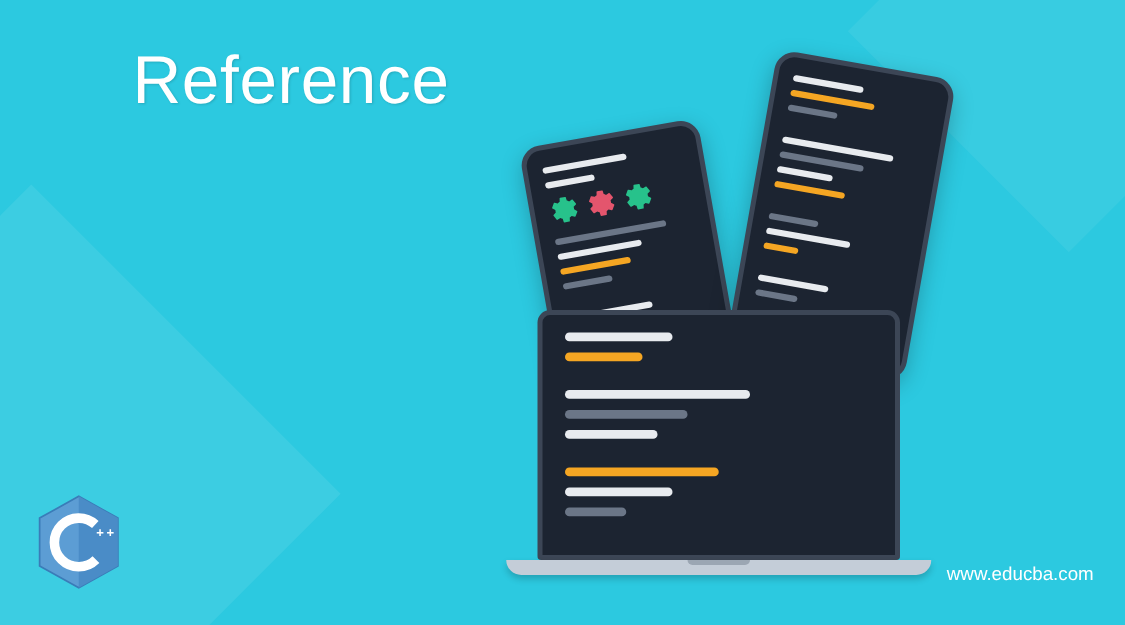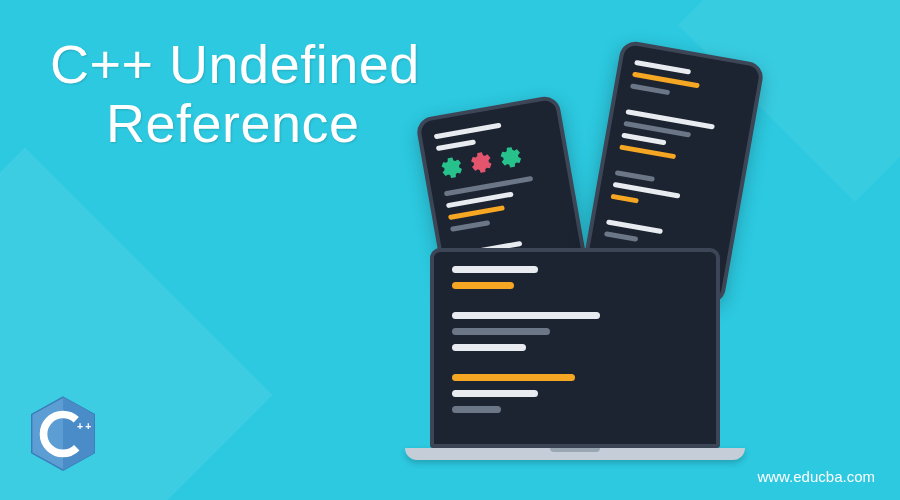--- a/index.html
+++ b/index.html
@@ -46,21 +46,21 @@
     .logo {
       position: absolute;
       left: 28px;
       bottom: 25px;
       width: 70px;
       height: 80px;
     }
     .website {
       position: absolute;
       right: 25px;
-      bottom: 15px;
+      bottom: 32px;
       font-size: 15px;
       color: #ffffff;
       font-weight: 400;
     }
     .laptop {
       position: absolute;
       right: 155px;
       bottom: 40px;
       z-index: 5;
     }
@@ -146,21 +146,20 @@
     }
     .spacer { height: 14px; }
   </style>
 </head>
 <body>
 
 <div class="bg-shape-1"></div>
 <div class="bg-shape-2"></div>
 
 <div class="title">
-  <div>C++ Undefined</div>
   <div class="title-line2">Reference</div>
 </div>
 
 <div class="phone phone-1">
   <div class="code-line-sm white w-60"></div>
   <div class="code-line-sm white w-35"></div>
   <div class="gear-row">
     <svg class="gear" viewBox="0 0 24 24">
         <path fill="#27c28b" d="M12,8A4,4 0 0,1 16,12A4,4 0 0,1 12,16A4,4 0 0,1 8,12A4,4 0 0,1 12,8M12,10A2,2 0 0,0 10,12A2,2 0 0,0 12,14A2,2 0 0,0 14,12A2,2 0 0,0 12,10M10,22C9.75,22 9.54,21.82 9.5,21.58L9.13,18.93C8.5,18.68 7.96,18.34 7.44,17.94L4.95,18.95C4.73,19.03 4.46,18.95 4.34,18.73L2.34,15.27C2.21,15.05 2.27,14.78 2.46,14.63L4.57,12.97L4.5,12L4.57,11L2.46,9.37C2.27,9.22 2.21,8.95 2.34,8.73L4.34,5.27C4.46,5.05 4.73,4.96 4.95,5.05L7.44,6.05C7.96,5.66 8.5,5.32 9.13,5.07L9.5,2.42C9.54,2.18 9.75,2 10,2H14C14.25,2 14.46,2.18 14.5,2.42L14.87,5.07C15.5,5.32 16.04,5.66 16.56,6.05L19.05,5.05C19.27,4.96 19.54,5.05 19.66,5.27L21.66,8.73C21.79,8.95 21.73,9.22 21.54,9.37L19.43,11L19.5,12L19.43,13L21.54,14.63C21.73,14.78 21.79,15.05 21.66,15.27L19.66,18.73C19.54,18.95 19.27,19.04 19.05,18.95L16.56,17.95C16.04,18.34 15.5,18.68 14.87,18.93L14.5,21.58C14.46,21.82 14.25,22 14,22H10Z"></path>
       </svg>

